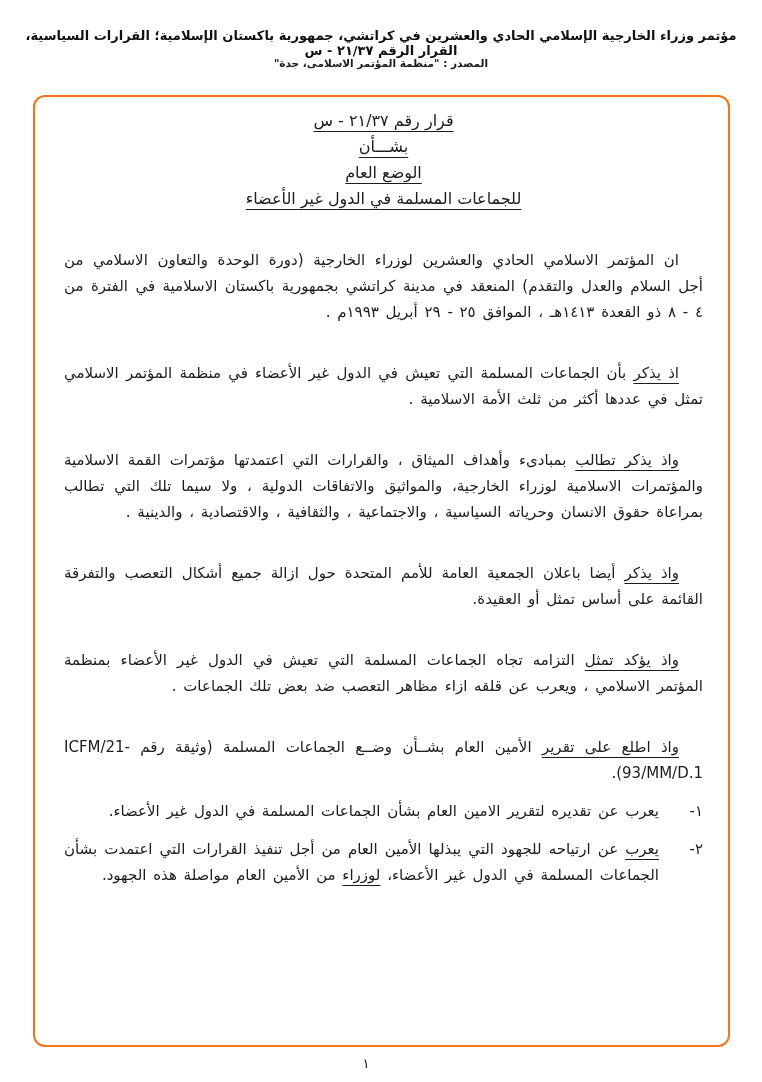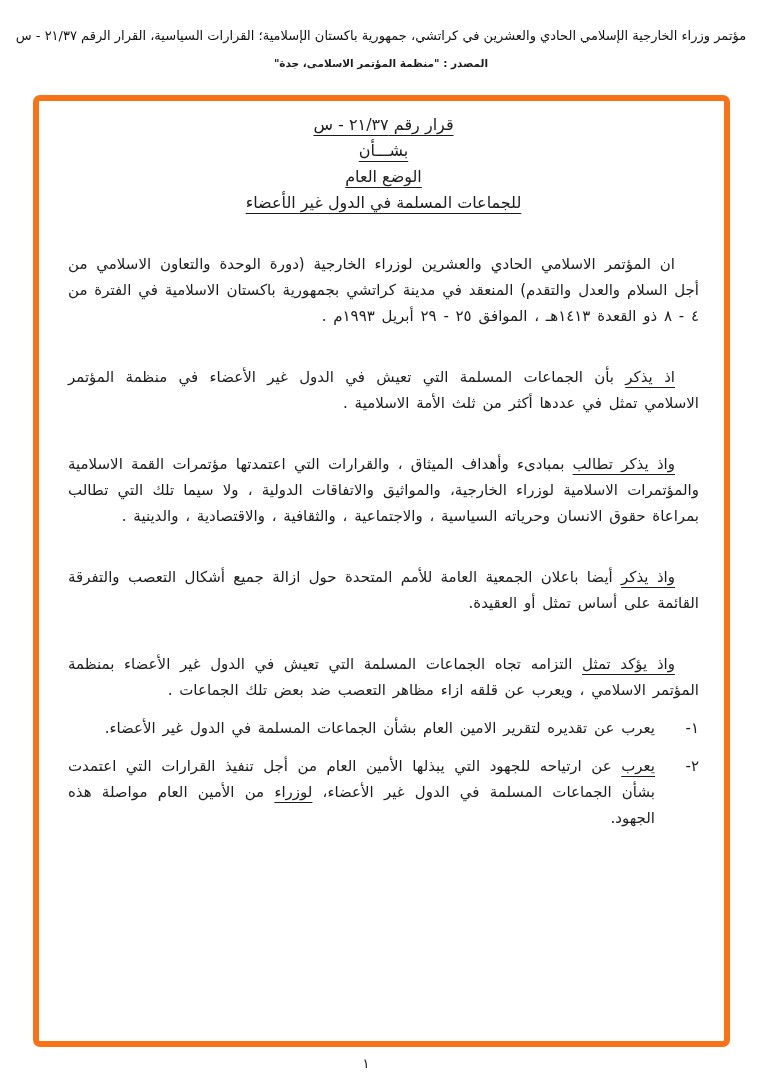--- a/index.html
+++ b/index.html
@@ -7,36 +7,36 @@
   body {
     width: 762px; height: 1082px;
     position: relative;
     overflow: hidden;
     font-family: "DejaVu Sans", sans-serif;
     color: #1e1e1e;
   }
   .top-header {
     position: absolute; top: 28px; left: 0; right: 0;
     direction: rtl; text-align: center;
-    font-weight: normal; font-size: 13px; letter-spacing: 0.2px;
+    font-weight: bold; font-size: 13px; letter-spacing: 0.2px;
     color: #101010;
     padding: 0 4px;
   }
   .top-source {
     position: absolute; top: 57px; left: 0; right: 0;
     direction: rtl; text-align: center;
     font-weight: bold; font-size: 10.5px;
     color: #1a1a1a;
   }
   .doc-frame {
     position: absolute;
     left: 33px; top: 95px;
     width: 697px; height: 952px;
-    border: 6px solid #f97316;
-    border-radius: 7px;
+    border: 2px solid #f97316;
+    border-radius: 12px;
     background: #ffffff;
   }
   .doc-body {
     direction: rtl;
     padding: 11px 25px 0 29px;
     color: #1c1c1c;
   }
   .title-block { text-align: center; margin-bottom: 11px; }
   .title-line {
     font-size: 16px;
@@ -88,20 +88,21 @@
         <div class="title-line">بشـــأن</div>
         <div class="title-line">الوضع العام</div>
         <div class="title-line">للجماعات المسلمة في الدول غير الأعضاء</div>
       </div>
     <div>
         <p class="para"><span>ان المؤتمر الاسلامي الحادي والعشرين لوزراء الخارجية (دورة الوحدة والتعاون الاسلامي من أجل السلام والعدل والتقدم) المنعقد في مدينة كراتشي بجمهورية باكستان الاسلامية في الفترة من ٤ - ٨ ذو القعدة ١٤١٣هـ ، الموافق ٢٥ - ٢٩ أبريل ١٩٩٣م .</span></p>
         <p class="para"><span class="u">اذ يذكر</span><span> بأن الجماعات المسلمة التي تعيش في الدول غير الأعضاء في منظمة المؤتمر الاسلامي تمثل في عددها أكثر من ثلث الأمة الاسلامية .</span></p>
         <p class="para"><span class="u">واذ يذكر تطالب</span><span> بمبادىء وأهداف الميثاق ، والقرارات التي اعتمدتها مؤتمرات القمة الاسلامية والمؤتمرات الاسلامية لوزراء الخارجية، والمواثيق والاتفاقات الدولية ، ولا سيما تلك التي تطالب بمراعاة حقوق الانسان وحرياته السياسية ، والاجتماعية ، والثقافية ، والاقتصادية ، والدينية .</span></p>
         <p class="para"><span class="u">واذ يذكر</span><span> أيضا باعلان الجمعية العامة للأمم المتحدة حول ازالة جميع أشكال التعصب والتفرقة القائمة على أساس تمثل أو العقيدة.</span></p>
         <p class="para"><span class="u">واذ يؤكد تمثل</span><span> التزامه تجاه الجماعات المسلمة التي تعيش في الدول غير الأعضاء بمنظمة المؤتمر الاسلامي ، ويعرب عن قلقه ازاء مظاهر التعصب ضد بعض تلك الجماعات .</span></p>
+        <p class="para"><span class="u">واذ اطلع على تقرير</span><span> الأمين العام بشــأن وضــع الجماعات المسلمة (وثيقة رقم ICFM/21-93/MM/D.1).</span></p>
       </div>
     <div>
         <div class="item">
           <span class="item-num">١-</span>
           <span class="item-text"><span>يعرب عن تقديره لتقرير الامين العام بشأن الجماعات المسلمة في الدول غير الأعضاء.</span></span>
         </div>
         <div class="item">
           <span class="item-num">٢-</span>
           <span class="item-text"><span class="u">يعرب</span><span> عن ارتياحه للجهود التي يبذلها الأمين العام من أجل تنفيذ القرارات التي اعتمدت بشأن الجماعات المسلمة في الدول غير الأعضاء، </span><span class="u">لوزراء</span><span> من الأمين العام مواصلة هذه الجهود.</span></span>
         </div>

